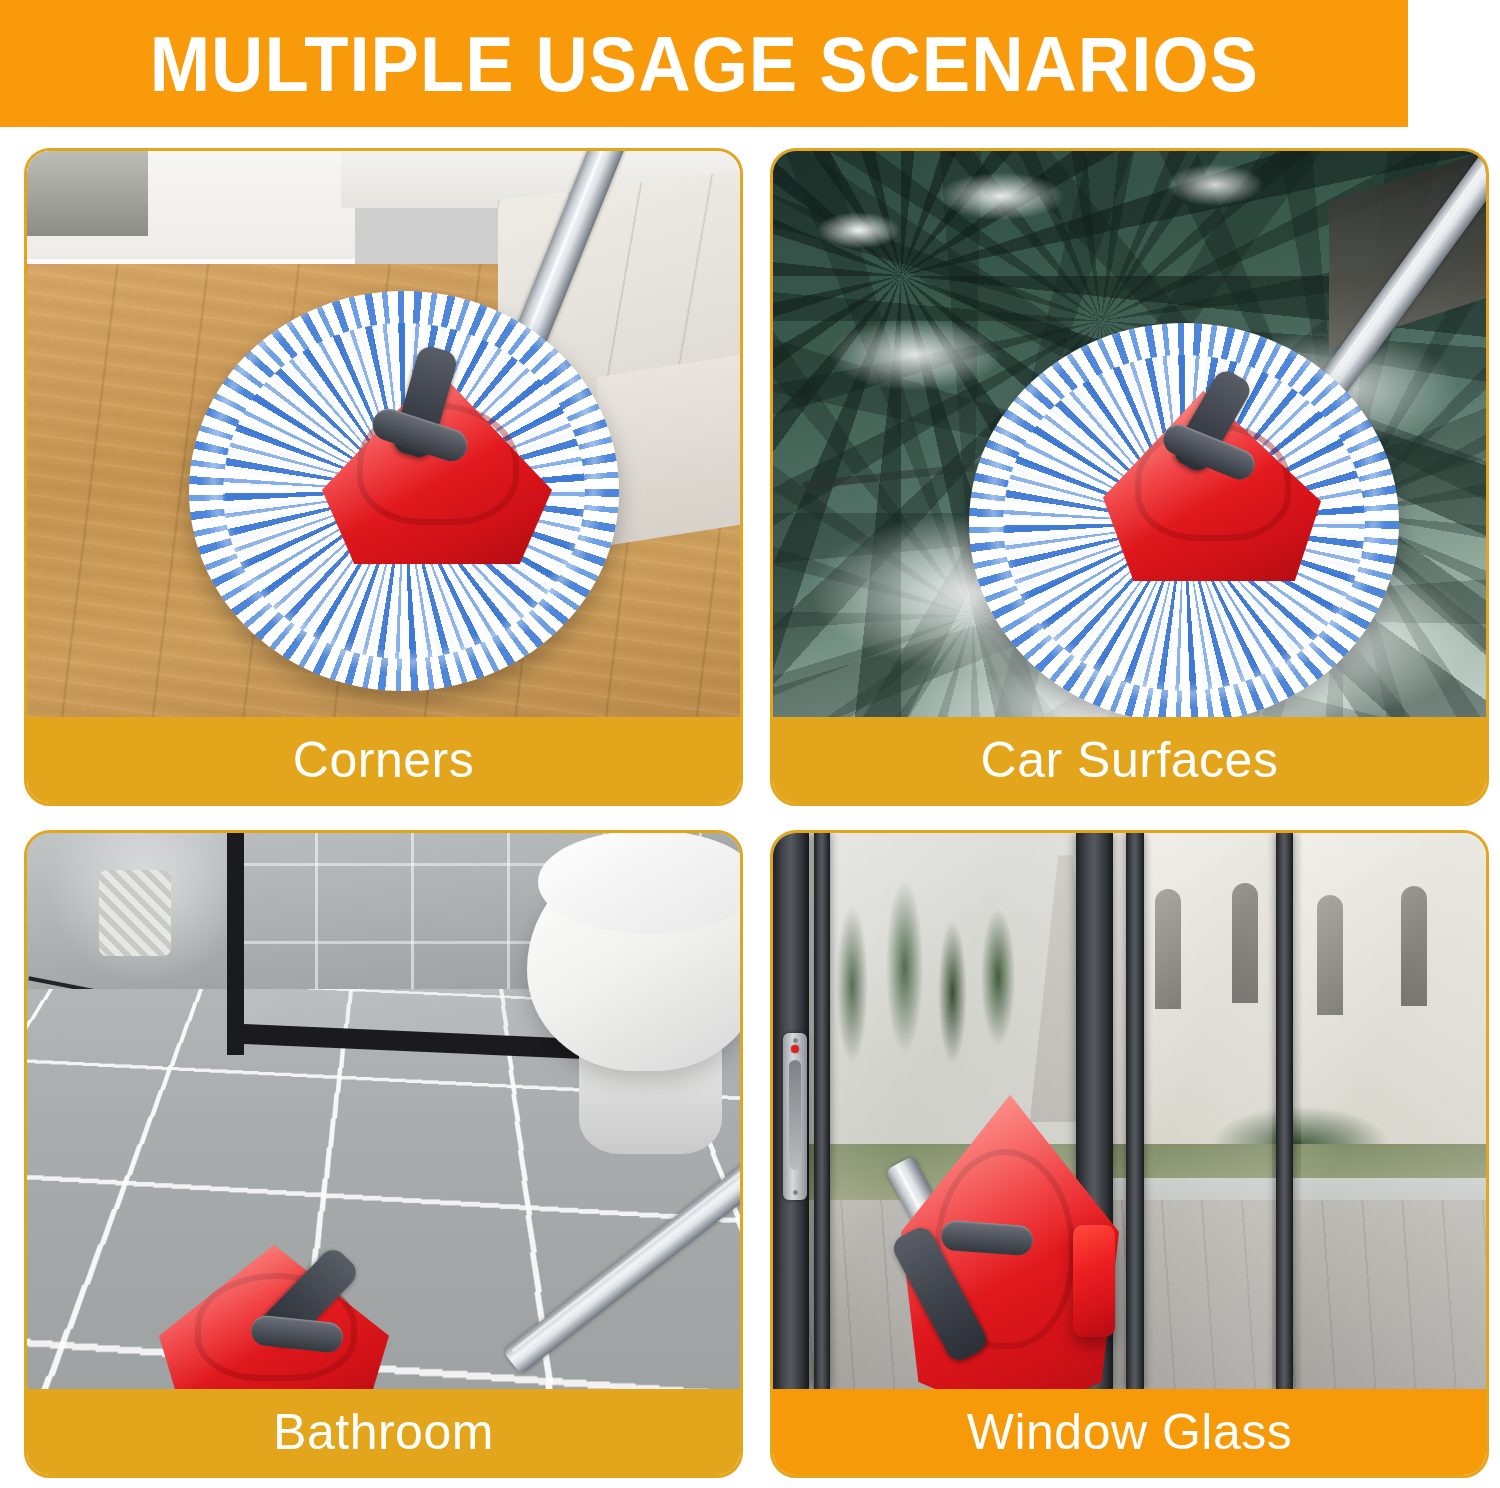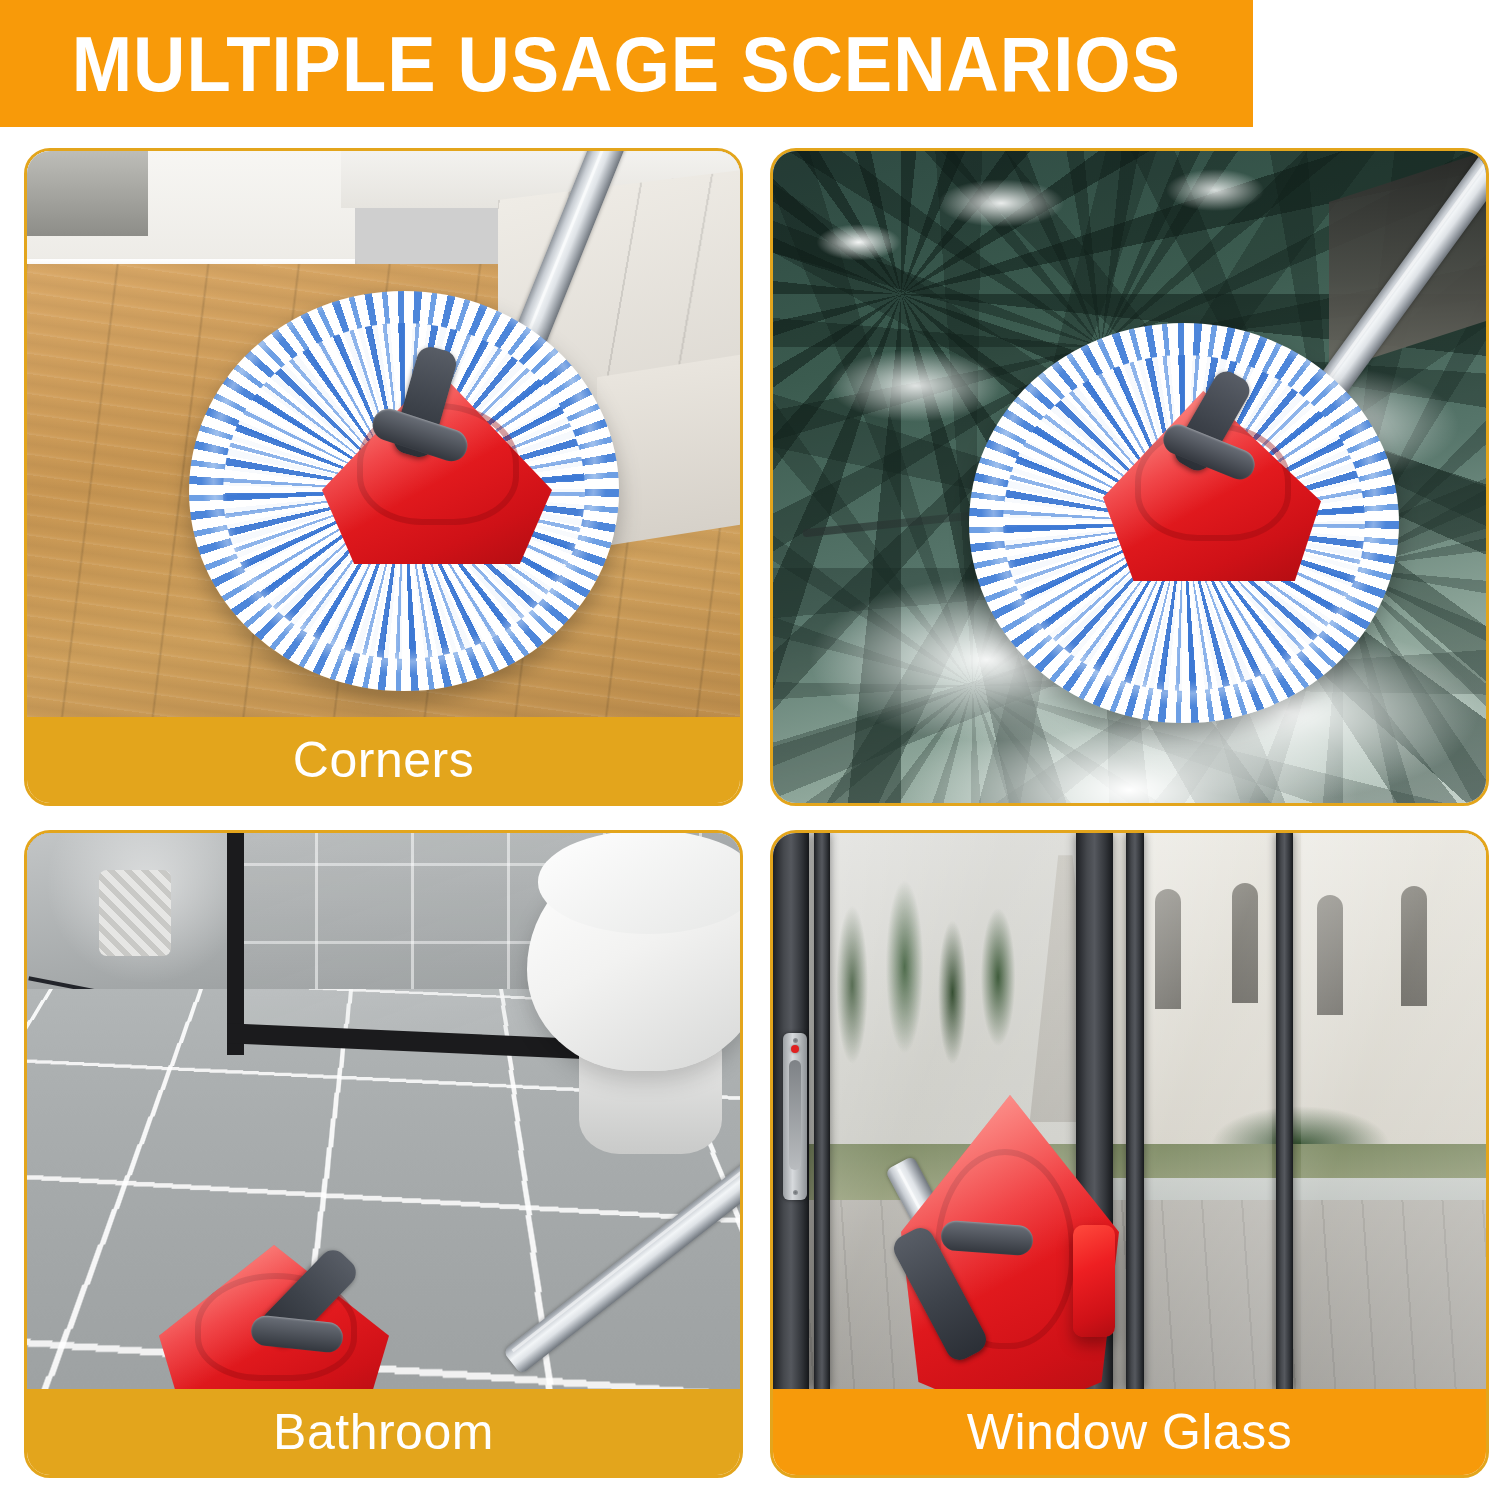--- a/index.html
+++ b/index.html
@@ -6,21 +6,21 @@
   body{
     width:1500px;height:1488px;
     background:#ffffff;
     font-family:"Liberation Sans","DejaVu Sans",sans-serif;
     overflow:hidden;
     position:relative;
   }
 
   
   .header-band{
-    position:absolute;left:0;top:0;width:1253px;height:127px;
+    position:absolute;left:0;top:0;width:1408px;height:127px;
     background:#F89A09;
     display:flex;align-items:center;justify-content:center;
   }
   .header-title{
     color:#ffffff;
     font-size:78px;
     font-weight:bold;
     letter-spacing:1px;
     transform:scaleX(0.93);
     text-align:center;
@@ -413,20 +413,21 @@
         <div class="redhead" style="left:330px;top:240px;width:218px;height:190px;
                     clip-path:polygon(46% 0%,100% 58%,88% 100%,14% 100%,0% 56%);
                     border-radius:22px;"></div>
         <div class="redhead-groove" style="left:362px;top:272px;width:144px;height:106px;border-radius:50% 50% 40% 40%;"></div>
         <div class="redhead-gloss" style="left:330px;top:240px;width:218px;height:190px;
                     clip-path:polygon(46% 0%,100% 58%,88% 100%,14% 100%,0% 56%);border-radius:22px;"></div>
 
         <div class="swivel" style="left:420px;top:218px;width:38px;height:104px;transform:rotate(30deg);"></div>
         <div class="swivel-pin" style="left:388px;top:286px;width:96px;height:30px;transform:rotate(22deg);"></div>
       </div>
+      <div class="caption">Car Surfaces</div>
     </div>
   </div>
 
   <div class="cell cell-r2 cell-c2">
     <div class="panel">
       <div class="photo">
         <div class="p4-sky"></div>
         <div class="p4-building">
           <div class="p4-win" style="left:14%;top:18%;"></div>
           <div class="p4-win" style="left:34%;top:16%;"></div>

